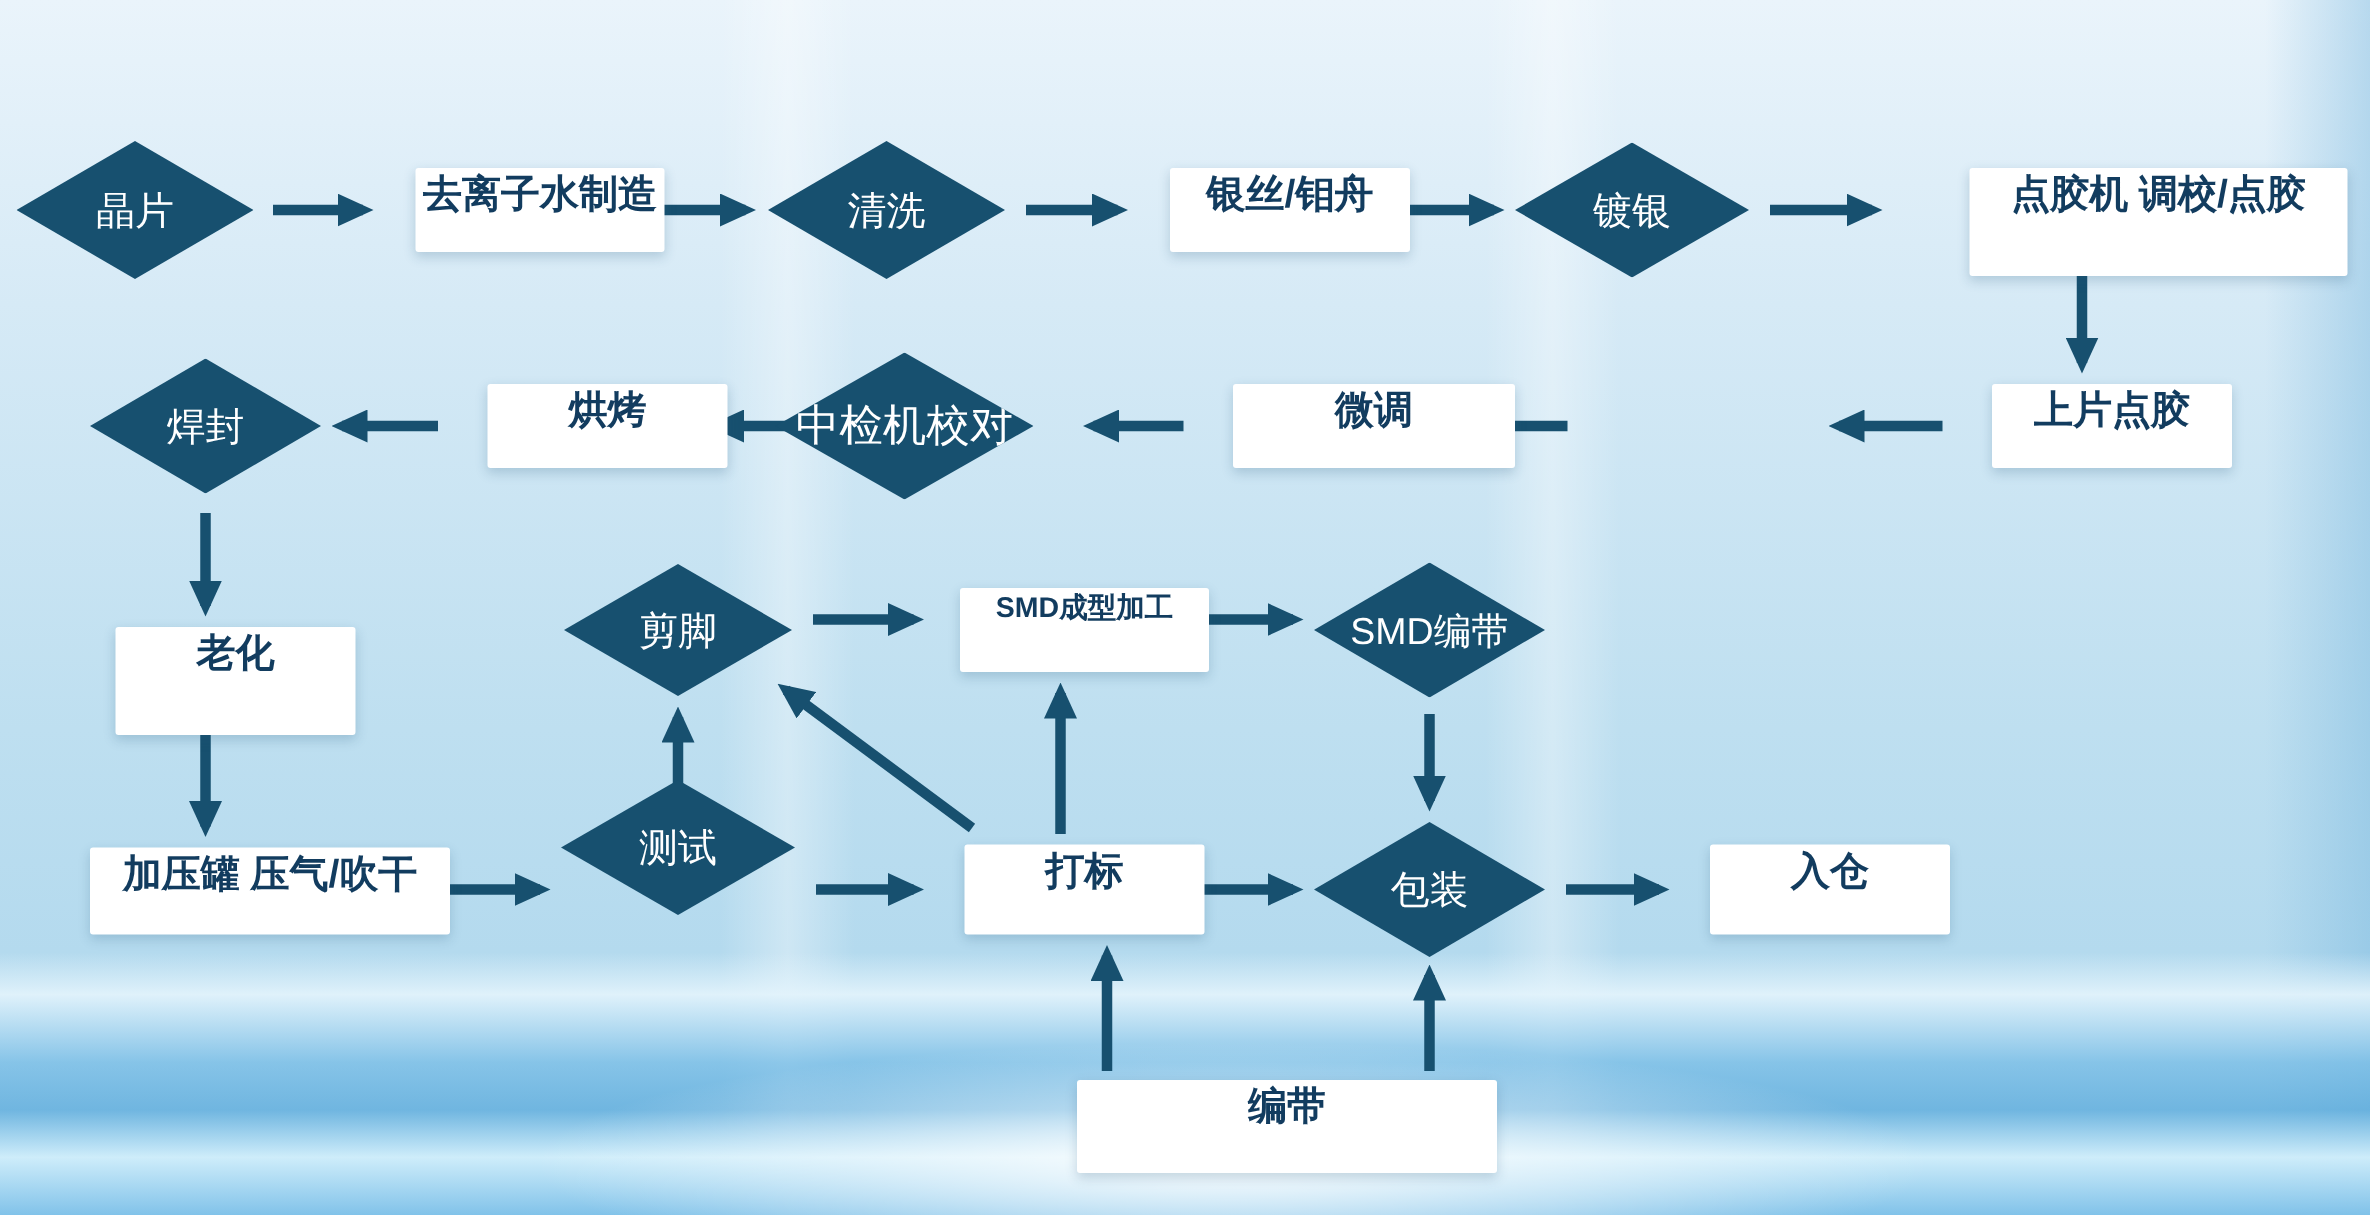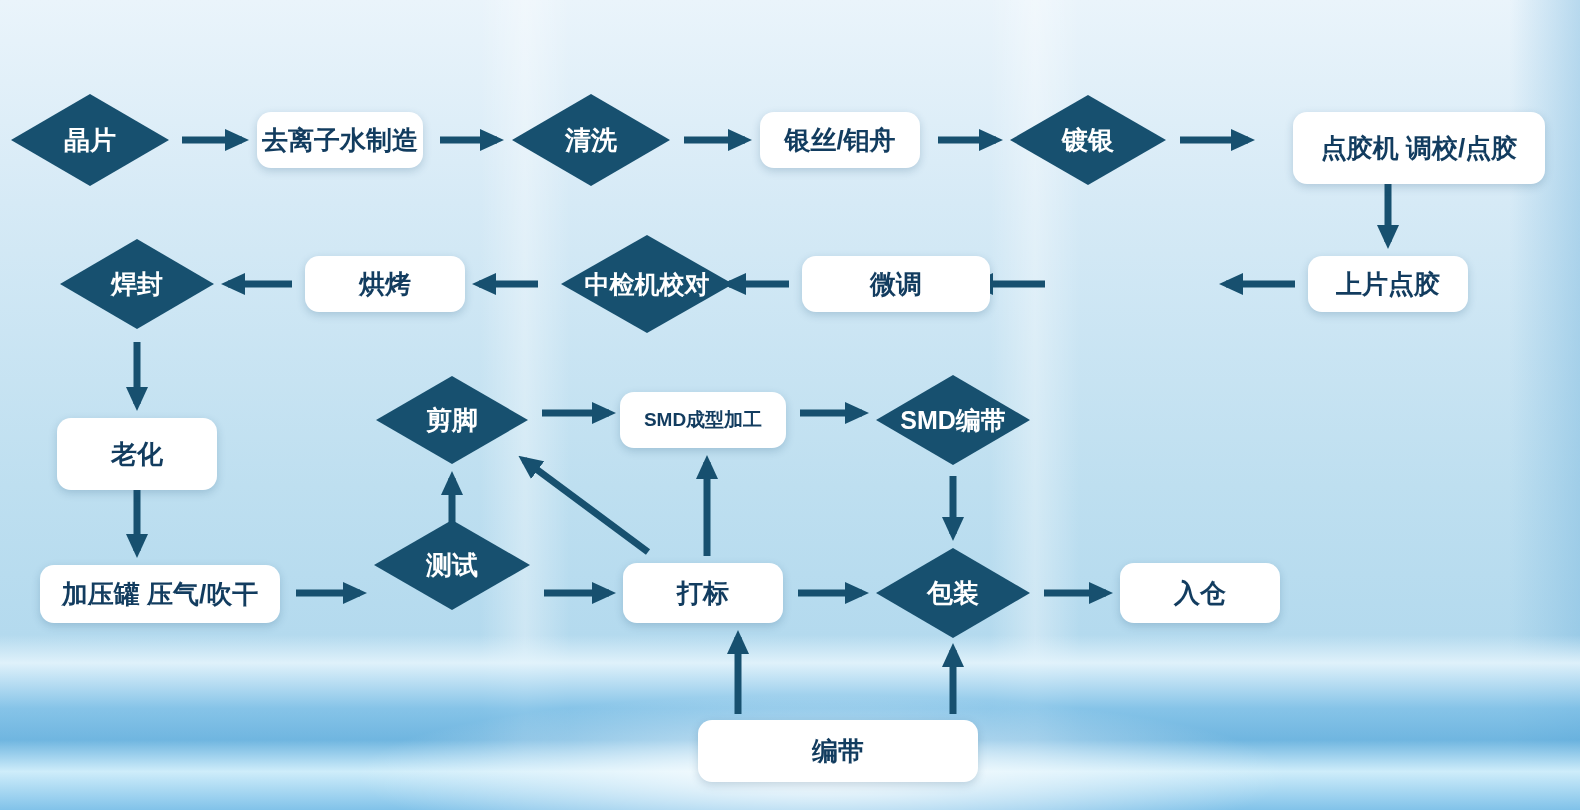--- a/index.html
+++ b/index.html
@@ -37,31 +37,32 @@
     pointer-events:none;
   }
   svg.edges{position:absolute;left:0;top:0;}
   .edge{stroke:var(--arrow,#17506f);stroke-width:7;fill:none;}
   .ah-path{fill:var(--arrow,#17506f);}
   .diamond{
     position:absolute;
     background:var(--diamond,#17506f);
     clip-path:polygon(50% 0,100% 50%,50% 100%,0 50%);
     display:flex;align-items:center;justify-content:center;
-    color:#ffffff;font-weight:bold;font-size:26px;
+    color:#ffffff;font-weight:normal;font-size:26px;
     text-align:center;white-space:nowrap;
   }
   .box{
     position:absolute;
     background:var(--box-bg,#ffffff);
-    border-radius:14px;
-    display:flex;align-items:center;justify-content:center;
+    border-radius:2px;
+    display:flex;align-items:flex-start;justify-content:center;
     color:var(--box-text,#123c5f);font-weight:bold;font-size:26px;
     box-shadow:0 3px 8px rgba(30,80,120,0.22);
     white-space:nowrap;
+    margin-left:20px;
   }
 </style>
 </head>
 <body>
 
 <div class="stage">
 
   <div class="bg-streak" style="left:480px"></div>
   <div class="bg-streak" style="left:990px"></div>
   <div class="bg-right"></div>
@@ -123,21 +124,21 @@
   <div class="box" style="left:1293px;top:112px;width:252px;height:72px">
     <span>点胶机 调校/点胶</span>
   </div>
 
   <div class="box" style="left:1308px;top:256px;width:160px;height:56px">
     <span>上片点胶</span>
   </div>
   <div class="box" style="left:802px;top:256px;width:188px;height:56px">
     <span>微调</span>
   </div>
-  <div class="diamond" style="left:561px;top:235px;width:172px;height:98px;font-size:25px">
+  <div class="diamond" style="left:517px;top:235px;width:172px;height:98px;font-size:29px">
     <span>中检机校对</span>
   </div>
   <div class="box" style="left:305px;top:256px;width:160px;height:56px">
     <span>烘烤</span>
   </div>
   <div class="diamond" style="left:60px;top:239px;width:154px;height:90px">
     <span>焊封</span>
   </div>
 
   <div class="box" style="left:57px;top:418px;width:160px;height:72px">

